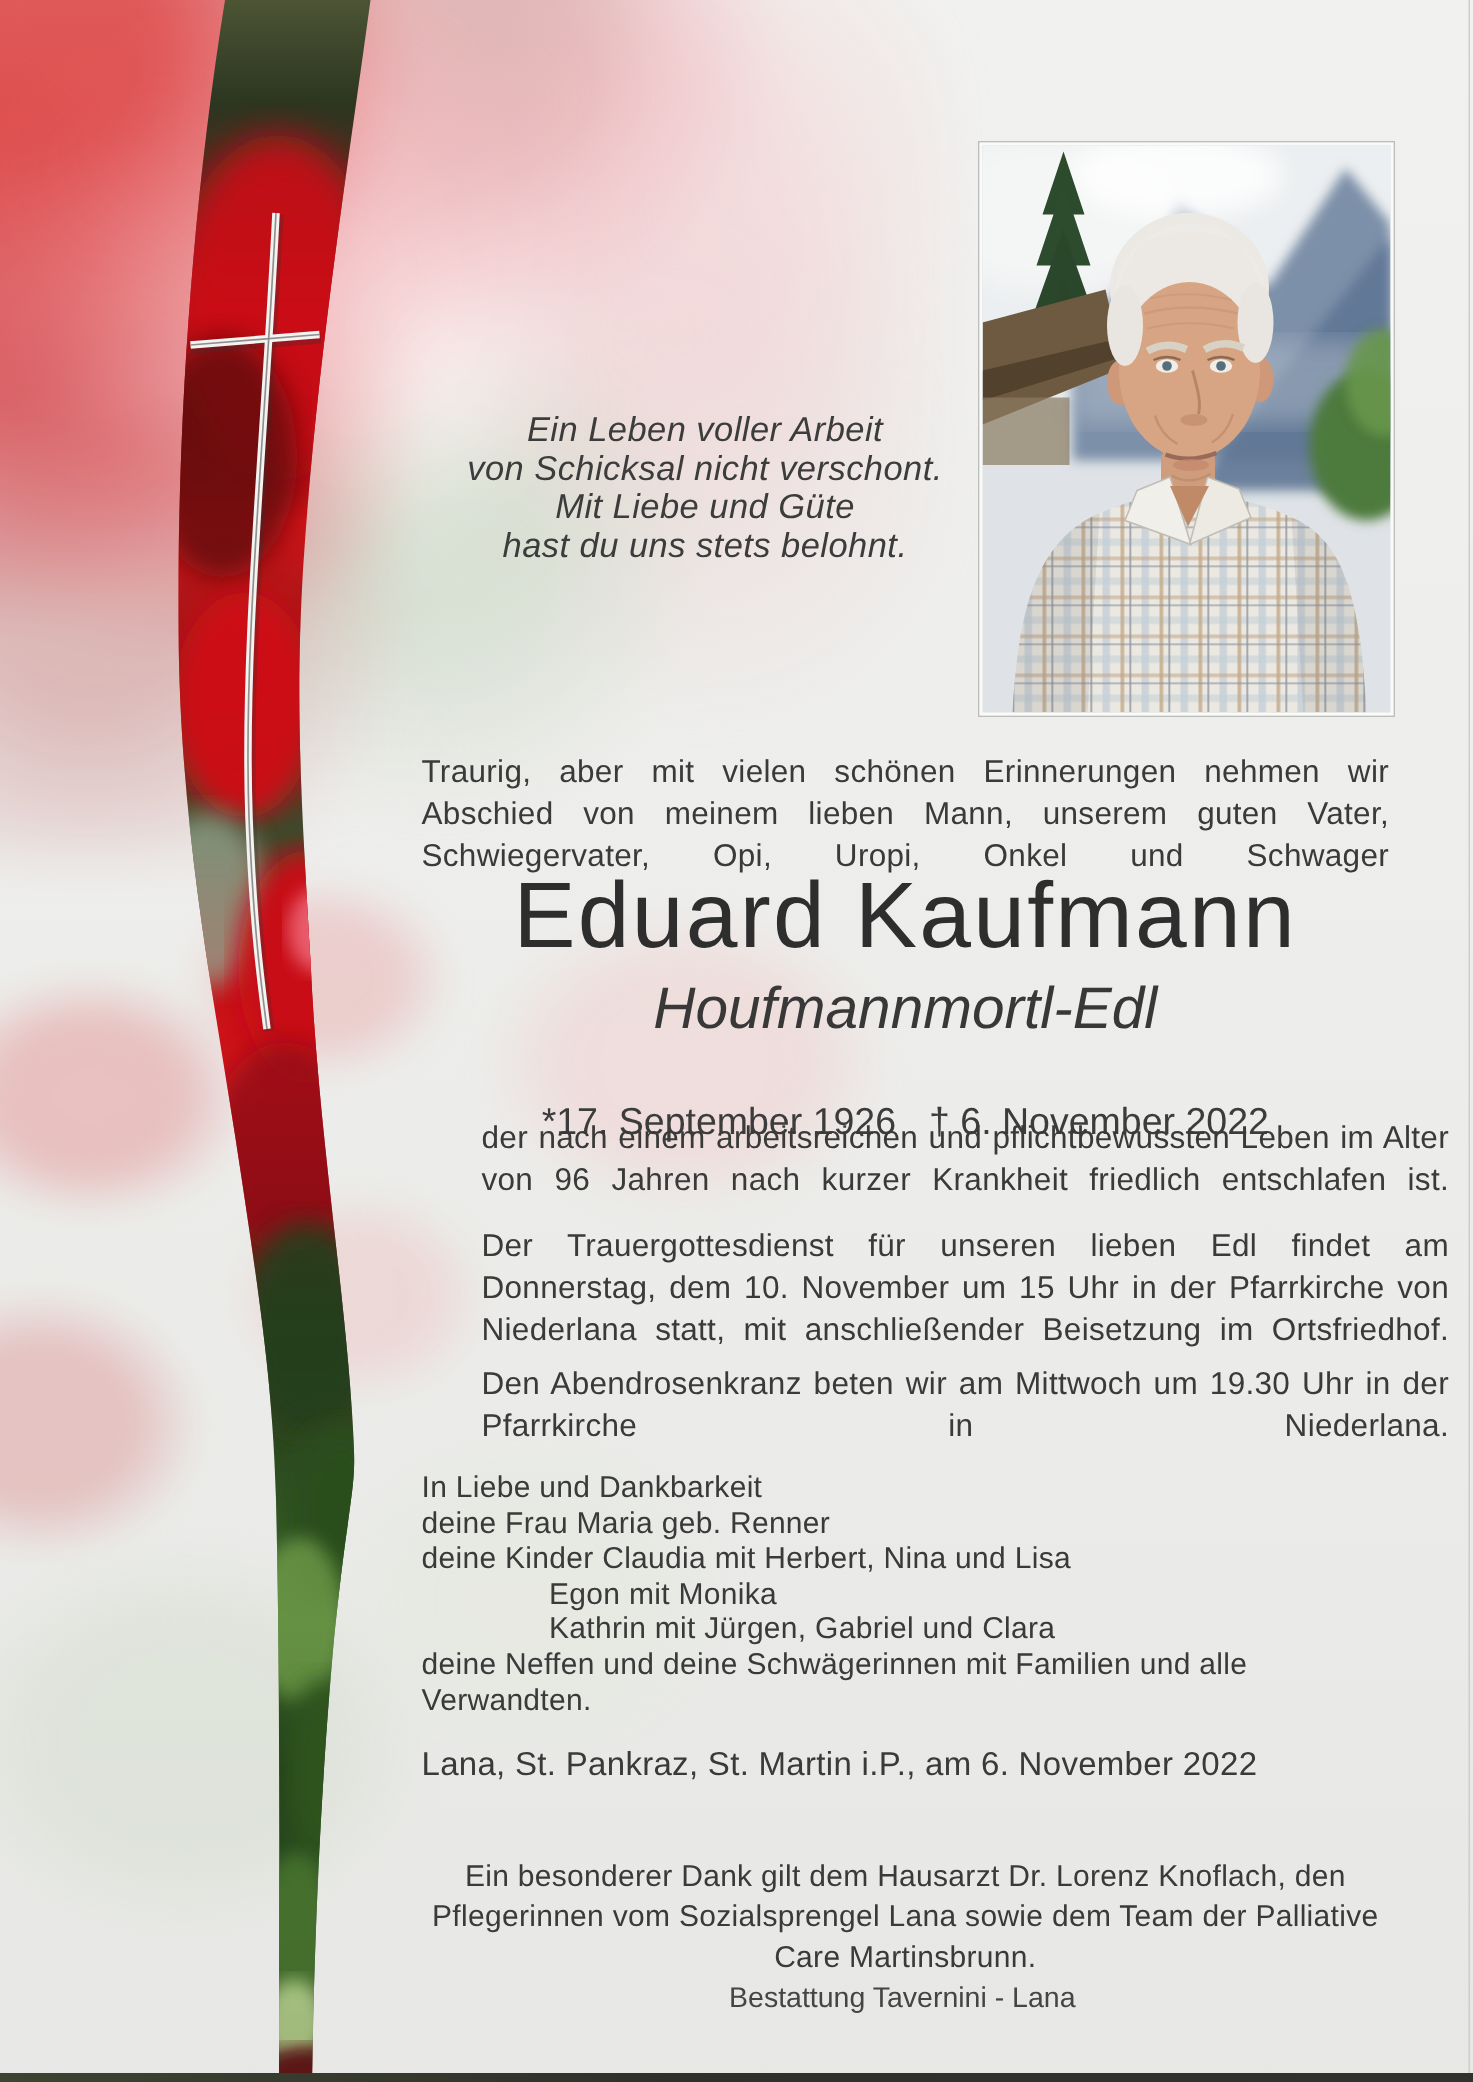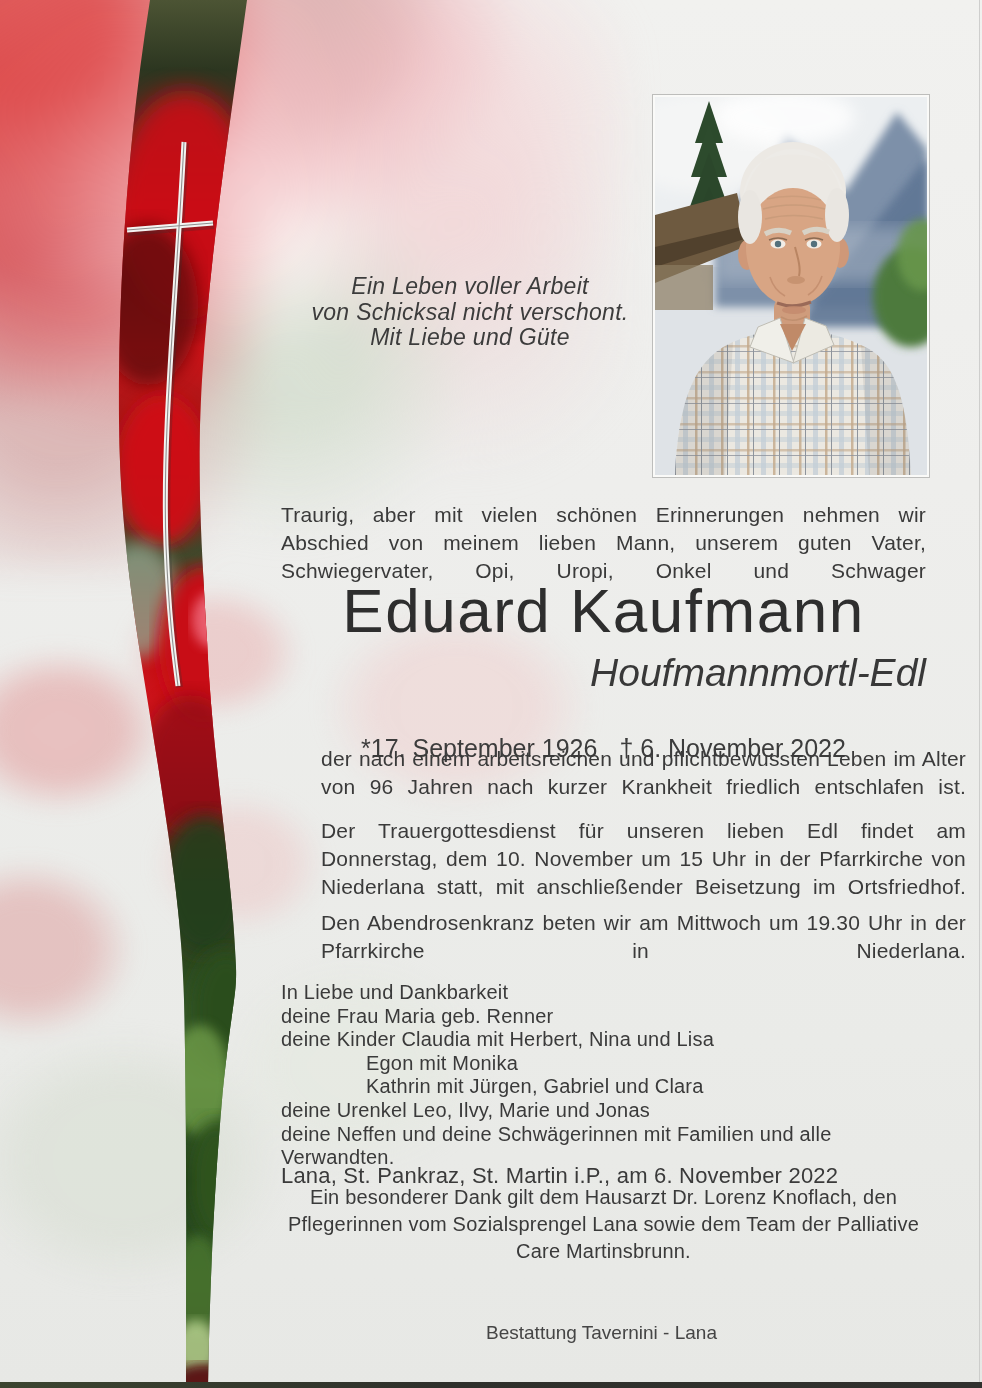--- a/index.html
+++ b/index.html
@@ -47,31 +47,31 @@
     border:2px solid #fafaf8; box-shadow:0 0 0 1px #bdbdbb;
     overflow:hidden; background:#dfe3e6;
   }
   .txt{position:absolute;left:281px;width:645px;}
   .poem{position:absolute;left:280px;top:274px;width:380px;text-align:center;
     font-style:italic;font-size:23px;line-height:25.5px;font-weight:300;color:#3c3c3c;letter-spacing:.3px;}
   .intro{top:501px;font-size:21px;line-height:28px;text-align:justify;font-weight:300;letter-spacing:.2px;}
   .intro::after{content:"";display:inline-block;width:100%;}
   .name{top:578px;font-size:62px;line-height:66px;text-align:center;font-weight:300;
     color:#2e2e2e;letter-spacing:1.5px;}
-  .vulgo{top:651px;font-size:39px;line-height:44px;text-align:right;font-style:italic;font-weight:300;color:#383838;}
+  .vulgo{top:651px;font-size:39px;line-height:44px;text-align:center;font-style:italic;font-weight:300;color:#383838;}
   .dates{top:733px;font-size:25px;line-height:30px;text-align:center;font-weight:300;color:#3c3c3c;}
   .dates .birth{margin-right:22px;}
   .para{font-size:21px;line-height:28px;font-weight:300;letter-spacing:.2px;}
   .just{text-align:justify;margin-left:40px;}
   .just::after{content:"";display:inline-block;width:100%;}
   .p1{top:745px;} .p2{top:817px;} .p3{top:909px;}
   .family{top:981px;font-size:20px;line-height:23.6px;font-weight:300;letter-spacing:.2px;}
   .family .ind{padding-left:85px;}
   .place{top:1163px;font-size:22px;font-weight:300;letter-spacing:.2px;}
-  .thanks{top:1184px;font-size:20px;line-height:27px;text-align:center;font-weight:300;letter-spacing:.2px;}
+  .thanks{top:1238px;font-size:20px;line-height:27px;text-align:center;font-weight:300;letter-spacing:.2px;}
   .footer{top:1322px;font-size:19px;text-align:center;padding-right:4px;box-sizing:border-box;font-weight:300;color:#454545;}
 </style>
 </head>
 <body>
 
 <div class="page">
 
   <div class="bokeh-top"></div>
   <div class="faded-roses"></div>
 
@@ -215,20 +215,21 @@
       <path d="M122,206 Q138,212 156,205" stroke="#9a6a58" stroke-width="3" fill="none"></path>
       <ellipse cx="139" cy="213" rx="12" ry="4" fill="#c38a6d" opacity=".8"></ellipse>
       <path d="M126,220 Q138,227 152,219" stroke="#b98a6a" stroke-width="1.5" fill="none" opacity=".7"></path>
     </svg>
   </div>
 
   <div class="poem">
     <div>Ein Leben voller Arbeit</div>
     <div>von Schicksal nicht verschont.</div>
     <div>Mit Liebe und Güte</div>
+    <div>hast du uns stets belohnt.</div>
   </div>
 
   <div class="txt intro">Traurig, aber mit vielen schönen Erinnerungen nehmen wir Abschied von meinem lieben Mann, unserem guten Vater, Schwiegervater, Opi, Uropi, Onkel und Schwager</div>
 
   <div class="txt name">Eduard Kaufmann</div>
   <div class="txt vulgo">Houfmannmortl-Edl</div>
 
   <div class="txt dates">
     <span class="birth">*17. September 1926</span><span>† 6. November 2022</span>
   </div>
@@ -236,21 +237,20 @@
   <div class="txt para just p1">der nach einem arbeitsreichen und pflichtbewussten Leben im Alter von 96 Jahren nach kurzer Krankheit friedlich entschlafen ist.</div>
   <div class="txt para just p2">Der Trauergottesdienst für unseren lieben Edl findet am Donnerstag, dem 10. November um 15 Uhr in der Pfarrkirche von Niederlana statt, mit anschließender Beisetzung im Ortsfriedhof.</div>
   <div class="txt para just p3">Den Abendrosenkranz beten wir am Mittwoch um 19.30 Uhr in der Pfarrkirche in Niederlana.</div>
 
   <div class="txt family">
     <div>In Liebe und Dankbarkeit</div>
     <div>deine Frau Maria geb. Renner</div>
     <div>deine Kinder Claudia mit Herbert, Nina und Lisa</div>
     <div class="ind">Egon mit Monika</div>
     <div class="ind">Kathrin mit Jürgen, Gabriel und Clara</div>
-    <div>deine Urenkel Leo, Ilvy, Marie und Jonas</div>
     <div>deine Neffen und deine Schwägerinnen mit Familien und alle Verwandten.</div>
   </div>
 
   <div class="txt place">Lana, St. Pankraz, St. Martin i.P., am 6. November 2022</div>
   <div class="txt thanks">Ein besonderer Dank gilt dem Hausarzt Dr. Lorenz Knoflach, den Pflegerinnen vom Sozialsprengel Lana sowie dem Team der Palliative Care Martinsbrunn.</div>
   <div class="txt footer">Bestattung Tavernini - Lana</div>
 
   <div class="right-edge"></div>
   <div class="bottom-edge"></div>
 </div>

